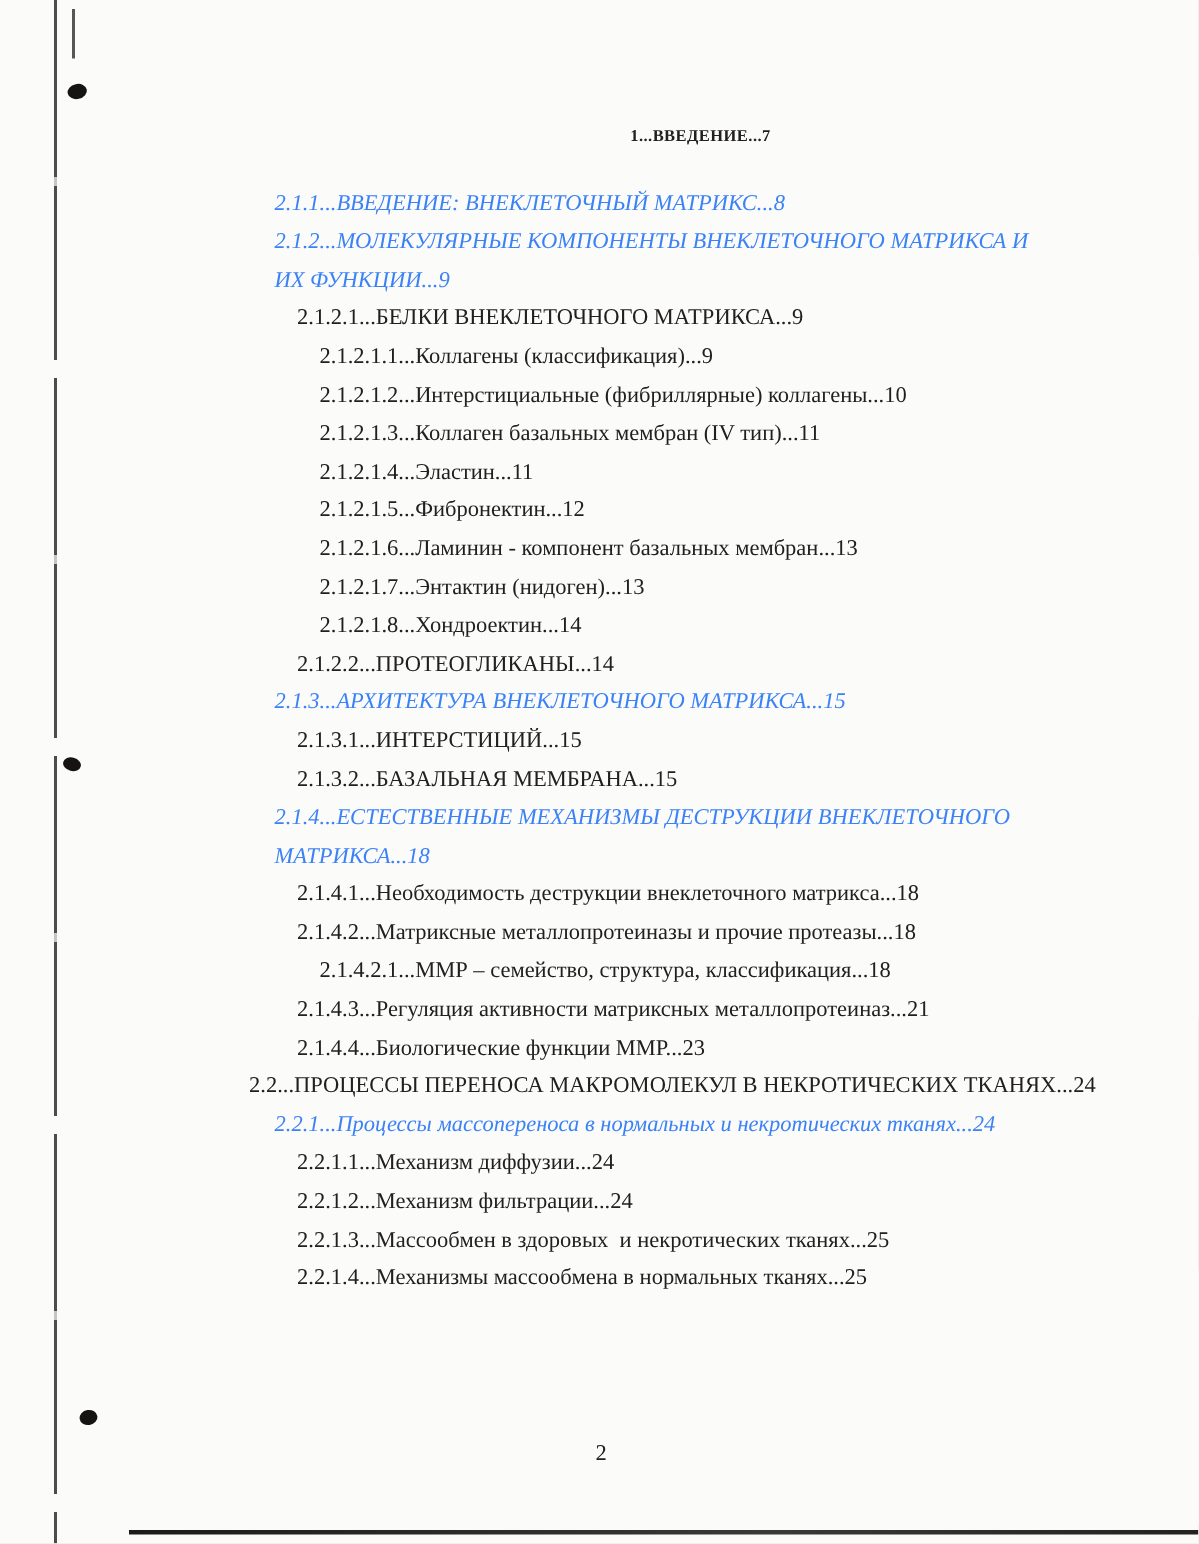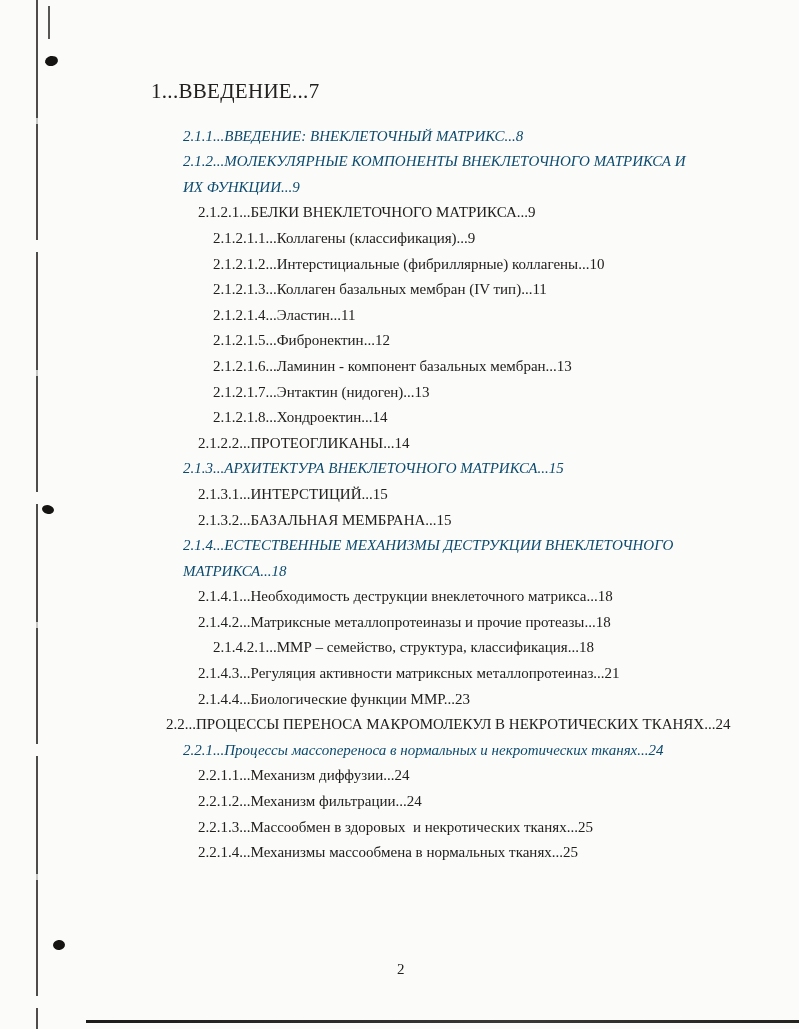--- a/index.html
+++ b/index.html
@@ -60,22 +60,22 @@
     font-size: 15px;
     line-height: 25.6px;
     white-space: pre-wrap;
   }
   .toc-entry { text-indent: 0; }
   .lvl0 { text-indent: 44px; }
   .lvl1 { text-indent: 59px; }
   .lvl2 { margin-left: 76px; }
   .lvl3 { text-indent: 91px; }
   .lvl4 { text-indent: 106px; }
-  .bold { font-weight: 400; letter-spacing: .3px; font-size: 21px; }
-  .italic { font-style: italic; color: #0c4a6e; }
+  .bold { font-weight: 700; letter-spacing: .3px; font-size: 11px; text-align: center; }
+  .italic { font-style: italic; color: #3b82f6; }
   .gap-large { margin-bottom: 19px; }
   .gap-small { margin-bottom: 7px; }
   .page-number {
     position: absolute;
     left: 397px; top: 961px;
     font-size: 15px;
     color: var(--ink);
   }
 </style>
 </head>

